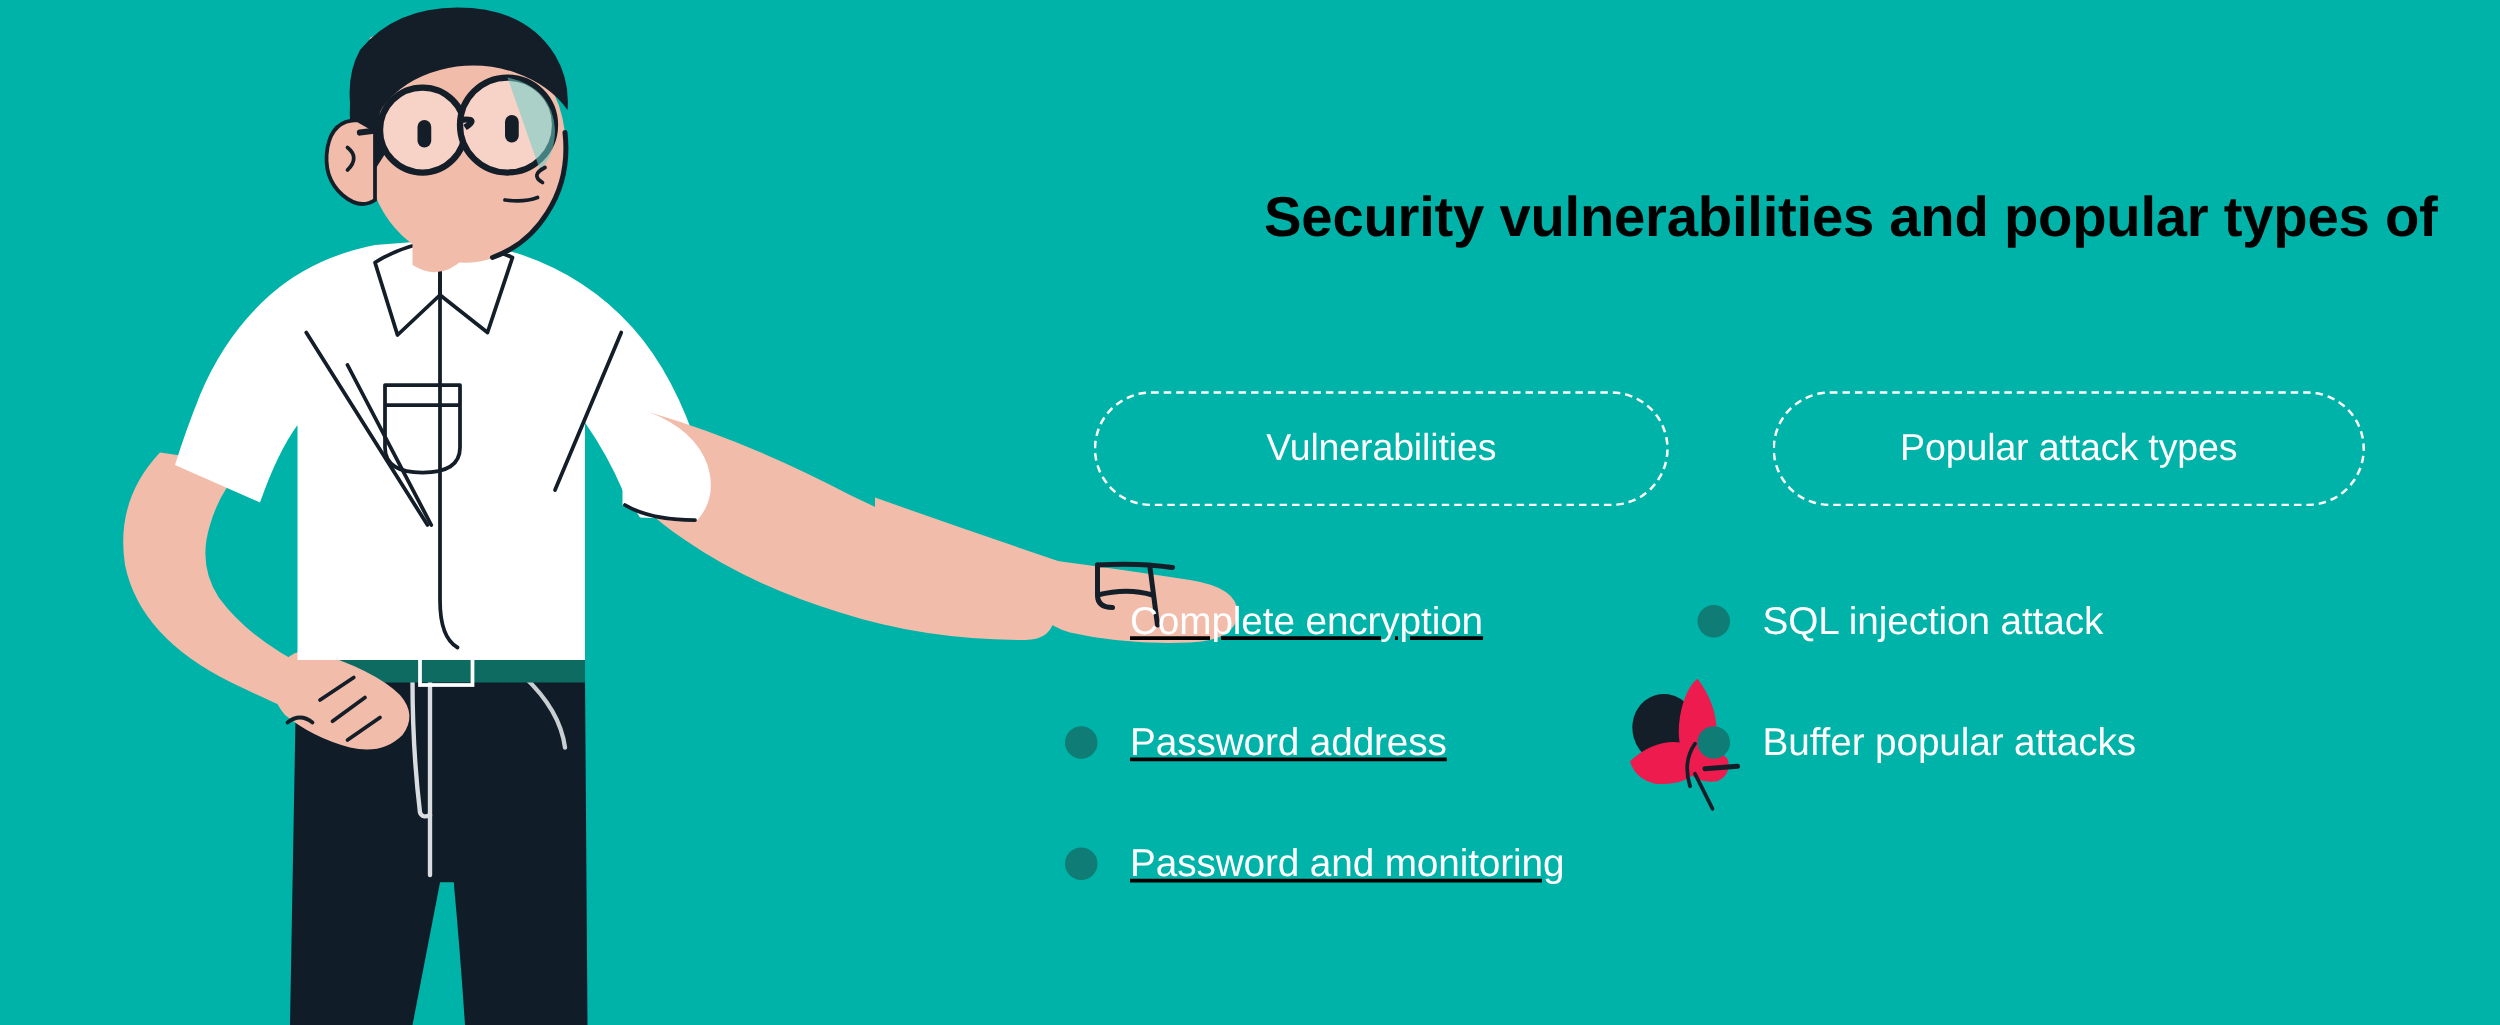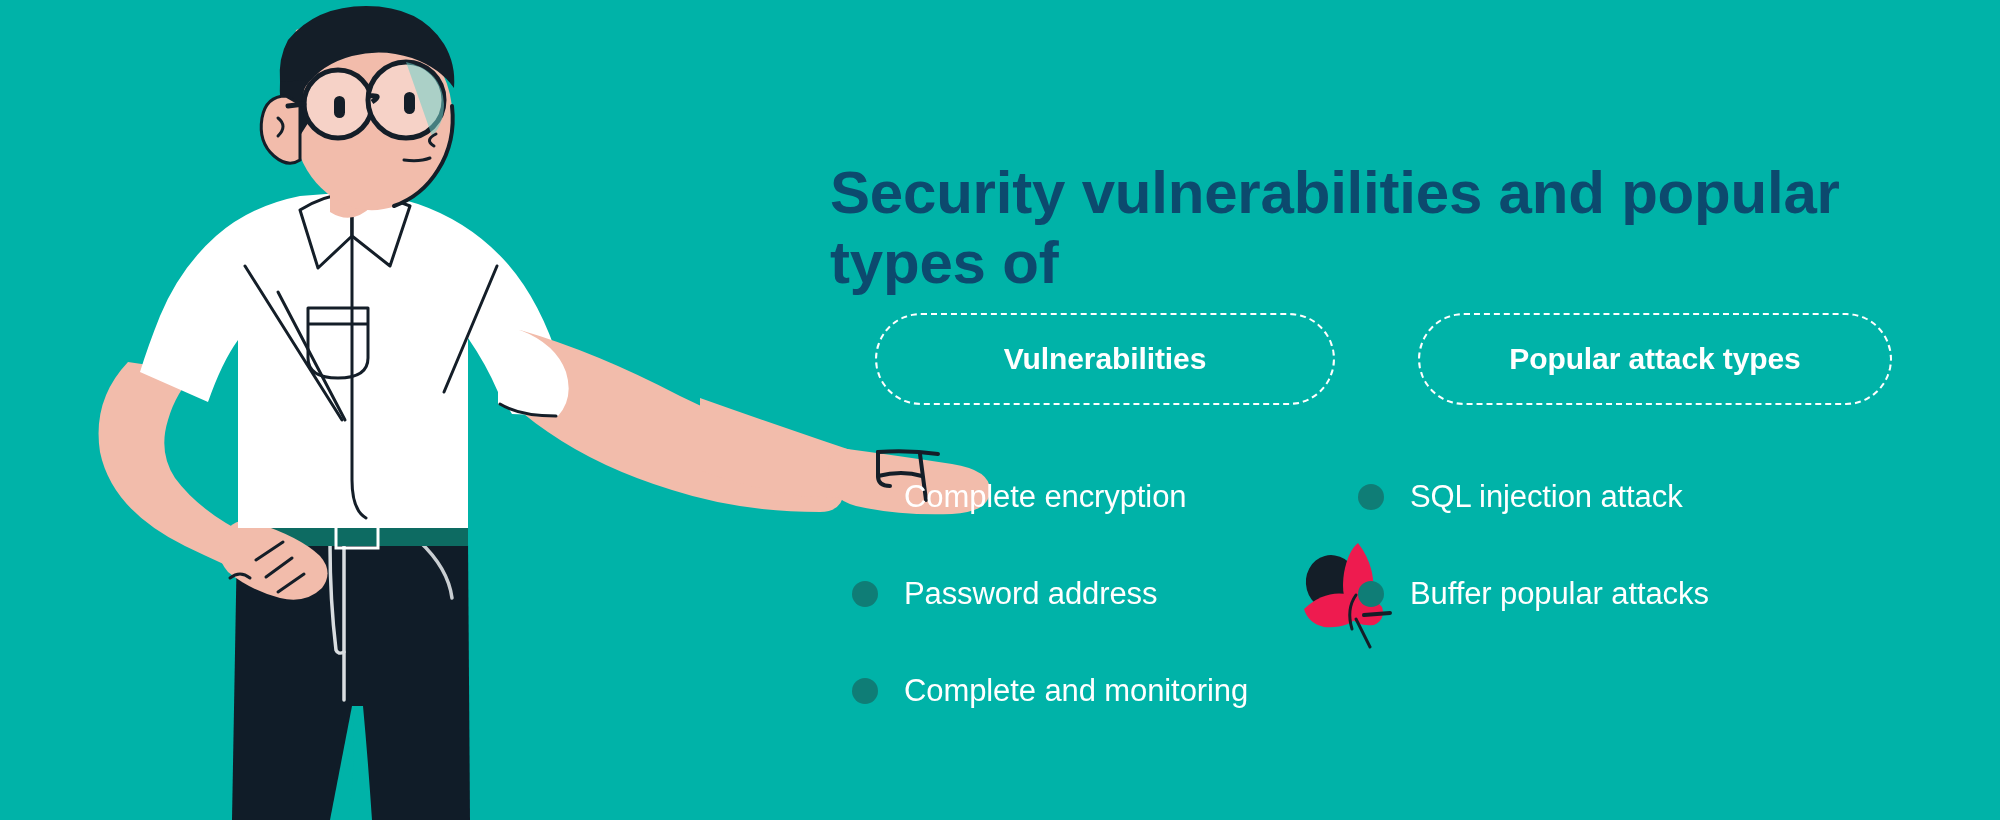--- a/index.html
+++ b/index.html
@@ -36,23 +36,23 @@
     top: 0;
     width: 1120px;
     height: 820px;
   }
 
   #title {
     position: absolute;
     left: 0;
     top: 118px;
     width: 1120px;
-    text-align: left;
-    color: #0c4a6e;
-    font-size: 60px;
+    text-align: right;
+    color: #000000;
+    font-size: 45px;
     font-weight: bold;
     line-height: 1.16;
     letter-spacing: -0.2px;
   }
 
   .pill-row {
     position: absolute;
     left: 0;
     top: 313px;
     width: 1120px;
@@ -65,37 +65,37 @@
     border: 2px dashed #ffffff;
     border-radius: 46px;
     display: flex;
     align-items: center;
     justify-content: center;
     box-sizing: border-box;
   }
   .pill-label {
     color: #ffffff;
     font-size: 30px;
-    font-weight: bold;
+    font-weight: normal;
     letter-spacing: -0.1px;
   }
   #pill-left  { left: 45px;  width: 460px; }
   #pill-right { left: 588px; width: 474px; text-align: center; }
 
   .columns {
     position: absolute;
     left: 0;
     top: 448px;
     width: 1120px;
   }
   .col {
     position: absolute;
     top: 0;
   }
-  #col-left  { left: 22px;  width: 520px; }
+  #col-left  { left: 22px;  width: 520px; text-decoration: underline; }
   #col-right { left: 528px; width: 540px; }
 
   .bullet-item {
     position: relative;
     height: 97px;
     display: flex;
     align-items: center;
   }
   .dot {
     width: 26px;
@@ -275,21 +275,21 @@
         <div class="bullet-item">
           <span class="dot" style="visibility: hidden;"></span>
           <span class="bullet-text">Complete encryption</span>
         </div>
         <div class="bullet-item">
           <span class="dot"></span>
           <span class="bullet-text">Password address</span>
         </div>
         <div class="bullet-item">
           <span class="dot"></span>
-          <span class="bullet-text">Complete and monitoring</span>
+          <span class="bullet-text">Password and monitoring</span>
         </div>
       </div>
 
       <div class="col" id="col-right">
         <div class="bullet-item">
           <span class="dot"></span>
           <span class="bullet-text">SQL injection attack</span>
         </div>
         <div class="bullet-item">
           <span class="dot"></span>

